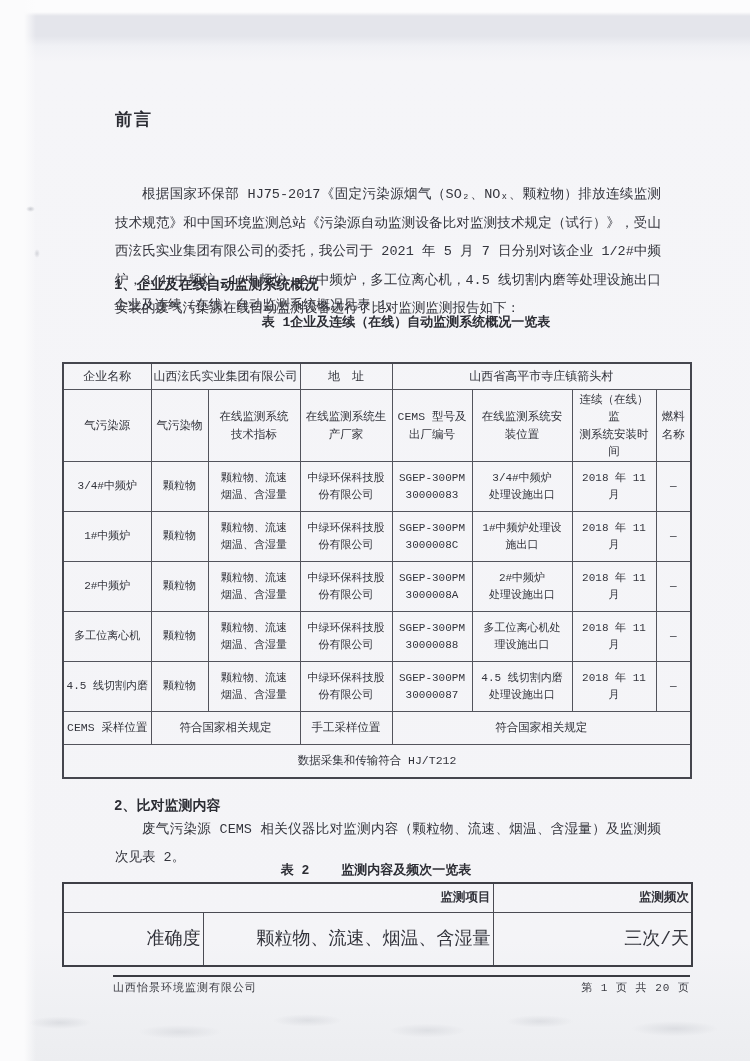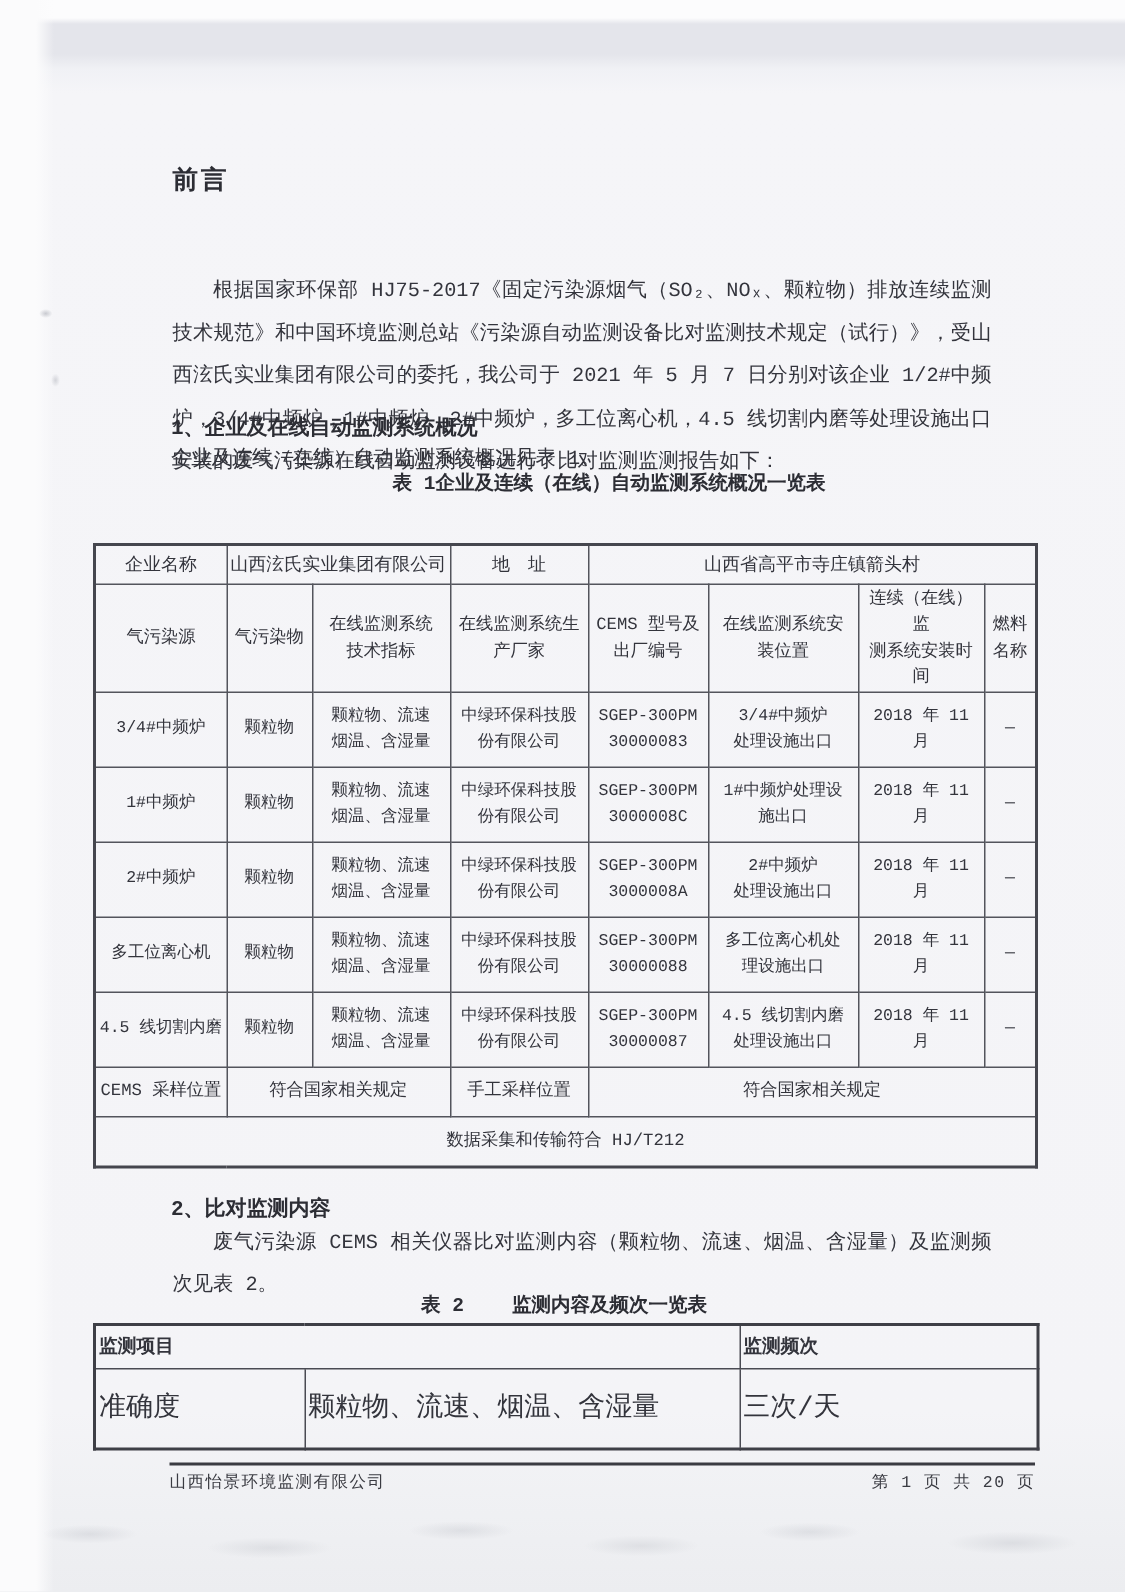--- a/index.html
+++ b/index.html
@@ -41,21 +41,21 @@
   table{border-collapse:collapse;table-layout:fixed;}
   .t1{position:absolute;left:62px;top:338px;width:628px;border:2px solid #45464e;margin-top:24px;}
   .t1 td{border:1px solid #53545c;text-align:center;vertical-align:middle;padding:1px 2px;white-space:pre-line;line-height:1.5;overflow:hidden;}
   .t1 .r-info td{height:23px;font-size:12px;}
   .t1 .r-head td{height:48px;font-size:11.5px;}
   .t1 .r-data td{height:47px;font-size:11px;}
   .t1 .r-cems td{height:30px;font-size:11.5px;}
   .t1 .r-note td{height:30px;font-size:11.5px;}
 
   .t2{position:absolute;left:62px;top:882px;width:629px;border:2px solid #3e3f46;}
-  .t2 td{border:1px solid #4a4b53;text-align:left;vertical-align:middle;padding:1px 2px;line-height:1.5;}
+  .t2 td{border:1px solid #4a4b53;text-align:right;vertical-align:middle;padding:1px 2px;line-height:1.5;}
   .t2 .r-head td{height:26px;font-weight:bold;font-size:12.5px;}
   .t2 .r-data td{height:50px;font-size:18px;}
 
   .footer-rule{position:absolute;left:113px;top:975px;width:577px;height:2px;background:#3a3b42;}
   .footer{position:absolute;left:113px;top:980px;width:577px;display:flex;justify-content:space-between;font-size:11px;letter-spacing:1px;color:#3a3b42;}
 </style>
 </head>
 <body>
 
 <div class="page">

